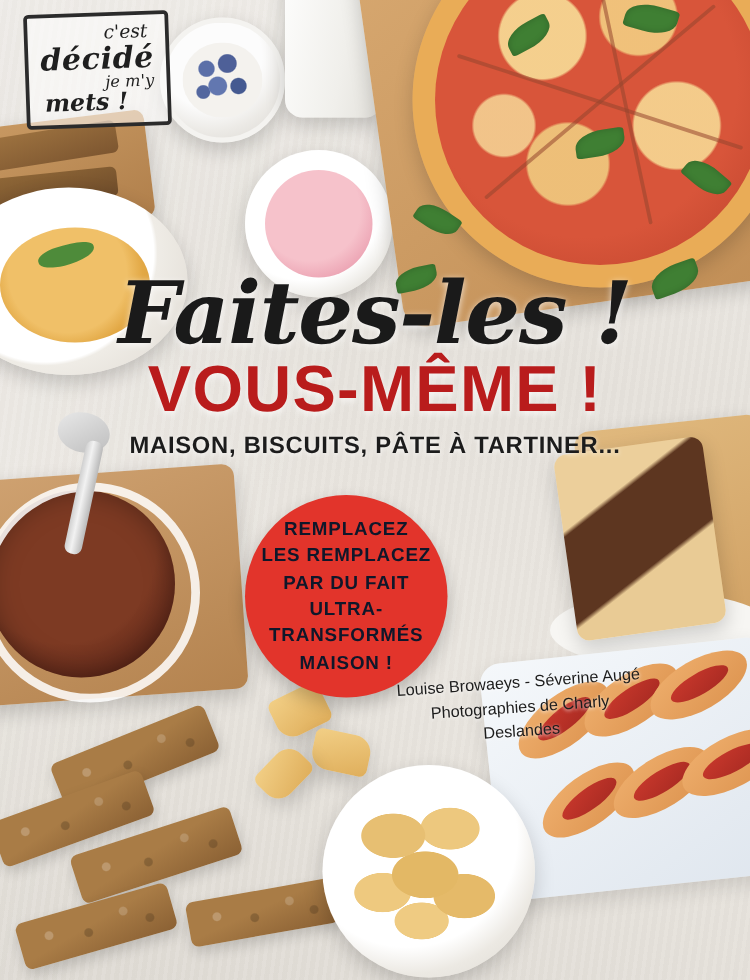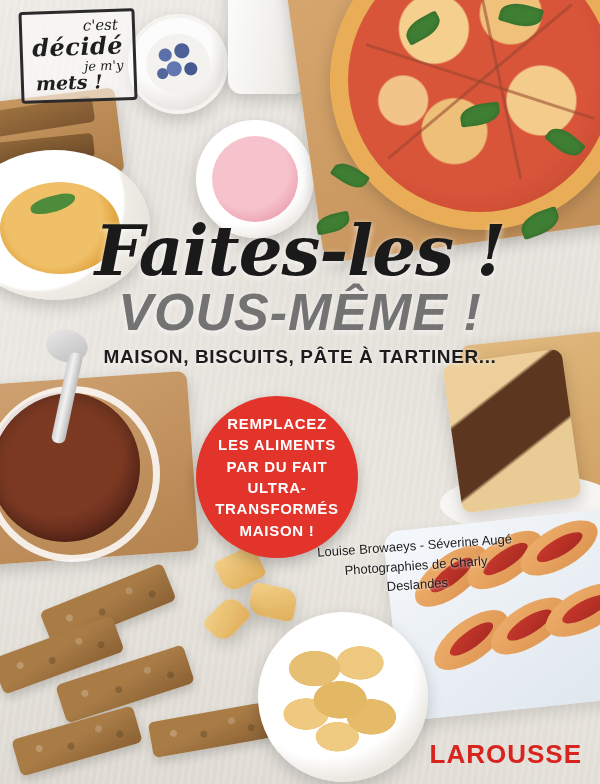--- a/index.html
+++ b/index.html
@@ -304,45 +304,44 @@
     color: #1a1a1a;
     letter-spacing: -1px;
     line-height: .96;
     text-shadow: 0 2px 6px rgba(255,255,255,0.75);
     margin: 0;
   }
   .title-sub {
     font-family: "Liberation Sans", sans-serif;
     font-weight: bold;
     font-size: 52px;
-    color: #737373;
+    color: #b91c1c;
     letter-spacing: 1px;
     line-height: 1;
     margin: 2px 0 0 0;
     text-shadow: 0 2px 6px rgba(255,255,255,0.7);
-    font-style: italic;
   }
   .title-tagline {
     font-family: "Liberation Sans", sans-serif;
     font-weight: bold;
     font-size: 19px;
     color: #1c1c1c;
     letter-spacing: .6px;
     margin: 8px 0 0 0;
     text-shadow: 0 1px 4px rgba(255,255,255,0.8);
   }
 
   
   .sticker {
     position: absolute;
     left: 196px; top: 396px;
     width: 162px; height: 162px;
     border-radius: 50%;
     background: #e2342b;
-    color: #ffffff;
+    color: #0f172a;
     display: flex;
     flex-direction: column;
     align-items: center;
     justify-content: center;
     text-align: center;
     box-shadow: 0 6px 14px rgba(0,0,0,0.22);
   }
   .sticker div {
     font-family: "Liberation Sans", sans-serif;
     font-weight: bold;
@@ -452,26 +451,25 @@
   </div>
 
   <div class="title-wrap">
     <p class="title-main">Faites-les !</p>
     <p class="title-sub">VOUS-MÊME !</p>
     <p class="title-tagline">MAISON, BISCUITS, PÂTE À TARTINER...</p>
   </div>
 
   <div class="sticker">
     <div>REMPLACEZ</div>
-    <div>LES ALIMENTS</div>
+    <div>LES REMPLACEZ</div>
     <div>PAR DU FAIT</div>
     <div>ULTRA-TRANSFORMÉS</div>
     <div>MAISON !</div>
   </div>
 
   <div class="authors">
     <div>Louise Browaeys - Séverine Augé</div>
     <div>Photographies de Charly Deslandes</div>
   </div>
 
-  <div class="publisher">LAROUSSE</div>
 
 </div>
 
 </body></html>

